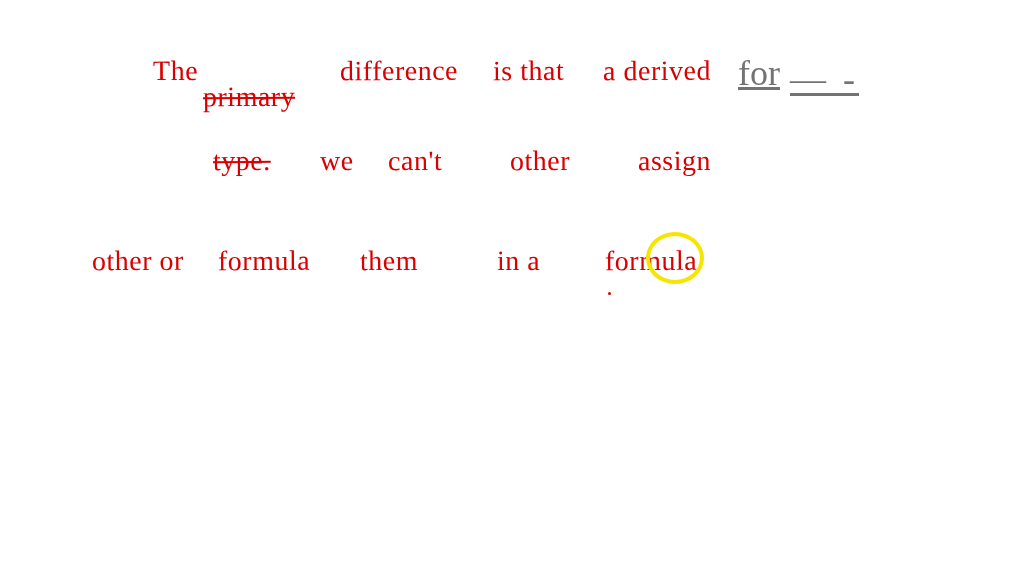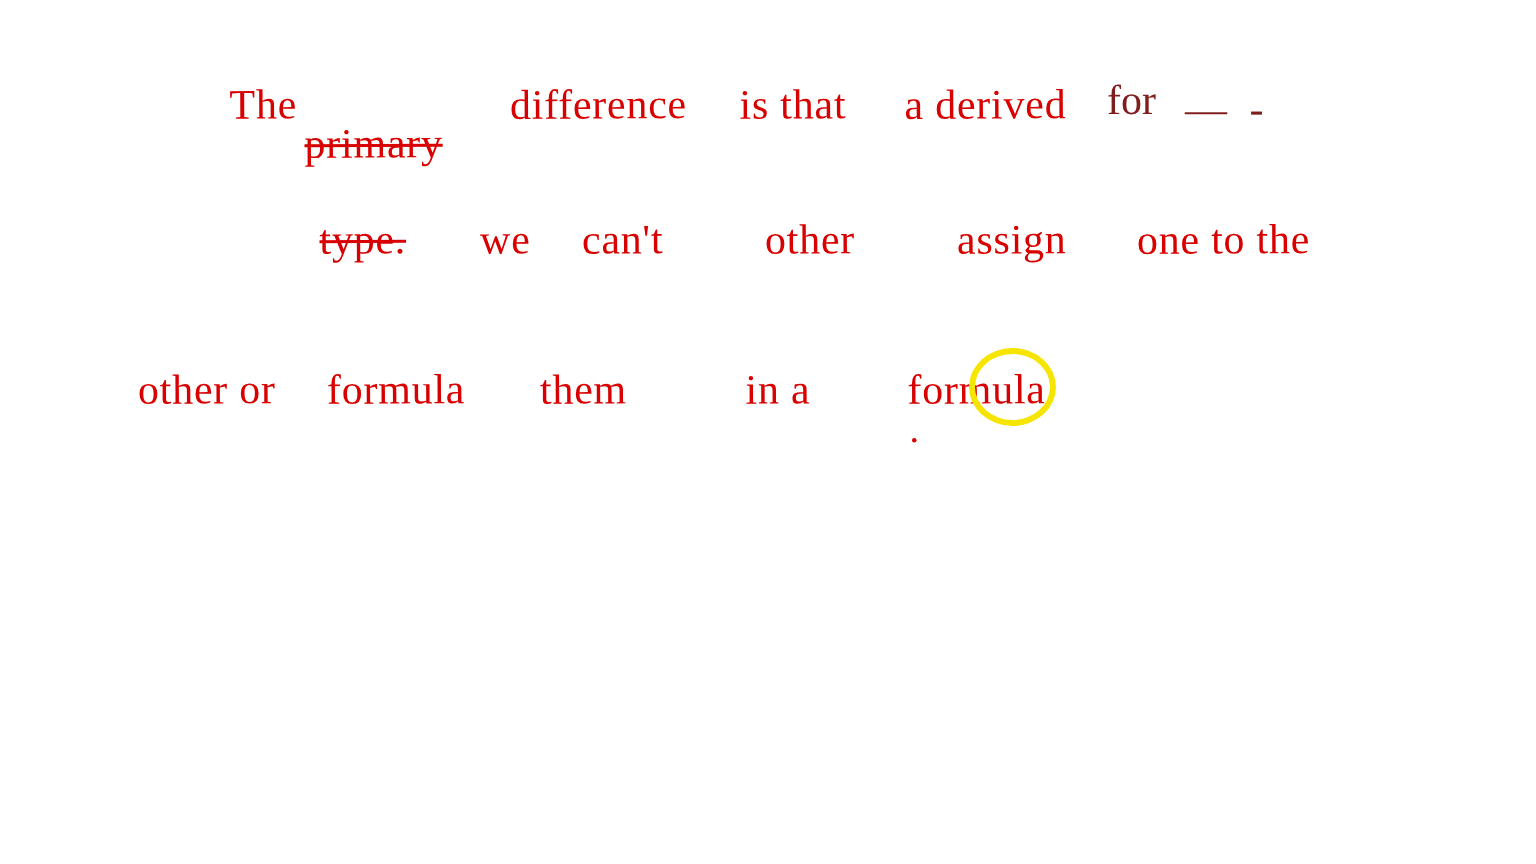--- a/index.html
+++ b/index.html
@@ -26,24 +26,25 @@
     white-space: nowrap;
     transform: rotate(-0.3deg);
   }
   .strike {
     text-decoration: line-through;
     text-decoration-thickness: 2px;
     text-decoration-color: #d80000;
   }
   .faded-partial {
     position: absolute;
-    color: #7f1d1d;
-    font-size: 28px;
+    color: #737373;
+    font-size: 36px;
     white-space: nowrap;
     font-family: "Comic Sans MS", "Segoe Script", cursive;
+    text-decoration: underline;
   }
   .circle-annot {
     position: absolute;
     border: 4px solid #f6e500;
     border-radius: 50%;
     background: transparent;
     box-sizing: border-box;
   }
   .dot {
     position: absolute;
@@ -63,21 +64,20 @@
 <span class="word" style="left:493px; top:55px;">is that</span>
 <span class="word" style="left:603px; top:55px;">a derived</span>
 <span class="faded-partial" style="left:738px; top:52px;">for</span>
 <span class="faded-partial" style="left:790px; top:58px; letter-spacing:4px;">— -</span>
 
 <span class="word strike" style="left:213px; top:145px;">type.</span>
 <span class="word" style="left:320px; top:145px;">we</span>
 <span class="word" style="left:388px; top:145px;">can't</span>
 <span class="word" style="left:510px; top:145px;">other</span>
 <span class="word" style="left:638px; top:145px;">assign</span>
-<span class="word" style="left:758px; top:145px;">one to the</span>
 
 <span class="word" style="left:92px; top:245px;">other or</span>
 <span class="word" style="left:218px; top:245px;">formula</span>
 <span class="word" style="left:360px; top:245px;">them</span>
 <span class="word" style="left:497px; top:245px;">in a</span>
 <span class="word" style="left:605px; top:245px;">formula</span>
 
 <span class="dot" style="left:608px; top:292px;"></span>
 
 <span class="circle-annot" style="left:646px; top:232px; width:58px; height:52px;"></span>

